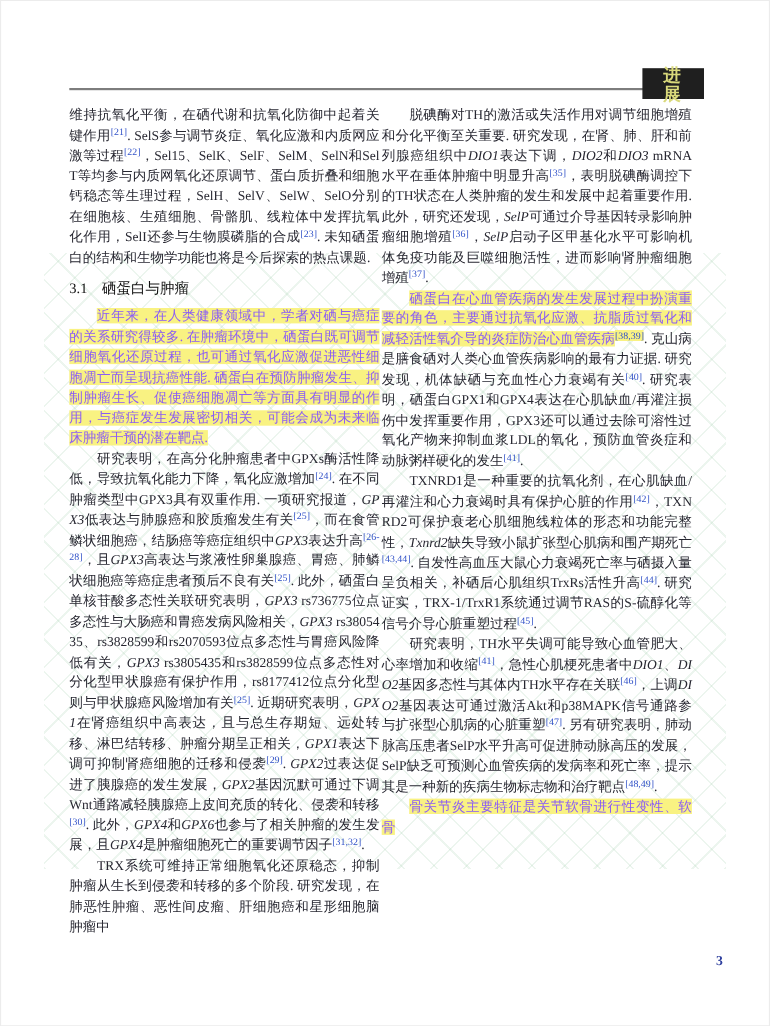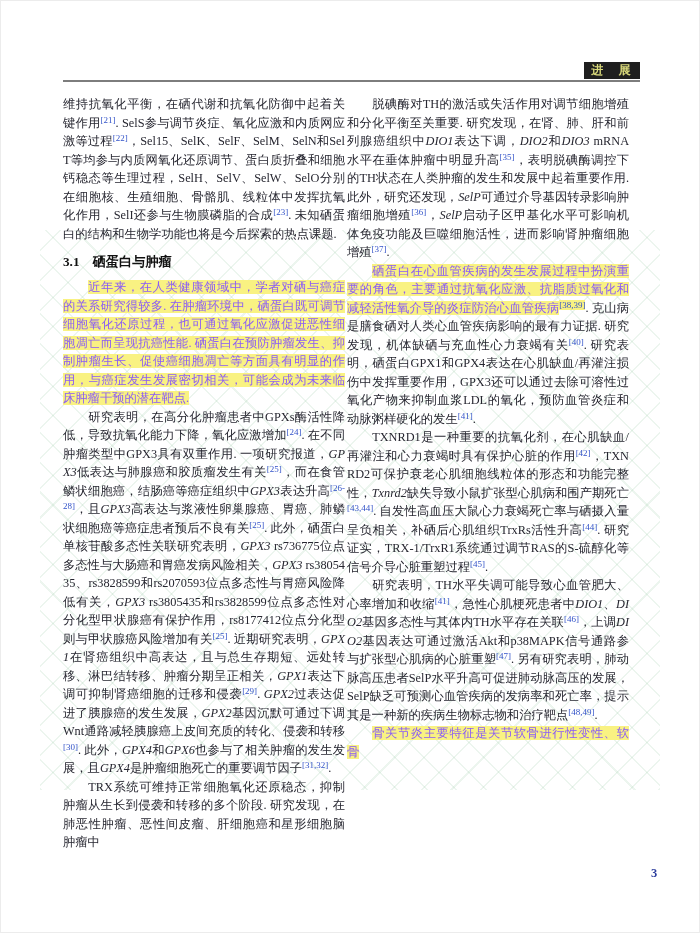--- a/index.html
+++ b/index.html
@@ -13,47 +13,47 @@
     box-shadow:inset 0 0 0 1px #ececec;overflow:hidden;
   }
   .watermark{
     position:absolute;left:40px;top:230px;width:620px;height:560px;
     background:
       repeating-linear-gradient(45deg, rgba(140,195,154,0.16) 0 1.5px, transparent 1.5px 21px),
       repeating-linear-gradient(-45deg, rgba(140,195,154,0.16) 0 1.5px, transparent 1.5px 21px);
     z-index:0;pointer-events:none;
   }
   .header-badge{
-    position:absolute;left:584px;top:62px;width:56px;height:17px;
+    position:absolute;left:584px;top:62px;width:56px;height:28px;
     background:#1f1f1f;color:#d9d97b;
-    font-size:12px;font-weight:bold;letter-spacing:6px;
+    font-size:16px;font-weight:bold;letter-spacing:6px;
     text-align:center;line-height:17px;z-index:2;
     padding-left:4px;box-sizing:border-box;
-    font-family:Liberation Sans, sans-serif;
+    font-family:Liberation Mono, monospace;
   }
   .header-rule{
     position:absolute;left:63px;top:80px;width:577px;height:2px;
     background:#7d7d7d;z-index:1;
   }
   .columns{
     position:absolute;left:63px;top:95px;width:578px;
     display:flex;gap:2px;z-index:1;
   }
   .col{width:282px;}
   .para{
     margin:0;font-size:12.3px;line-height:18.5px;
     text-align:justify;color:#262630;word-break:break-all;
   }
   .para.indent{text-indent:2.05em;}
   .h2{
     font-size:15.5px;font-weight:bold;color:#111;
     margin:11px 0 9px 0;letter-spacing:0.5px;
   }
   .h3{
-    font-size:13.2px;font-weight:bold;color:#111;
+    font-size:13.2px;font-weight:normal;color:#111;
     margin:10px 0 7px 0;
   }
   .sup{
     font-size:9px;color:#3353c8;vertical-align:4px;line-height:0;
   }
   .it{font-style:italic;}
   .hl{background:#f9f282;color:#8b5cf6;}
   .hl.sup{color:#3353c8;}
   .page-number{
     position:absolute;left:651px;top:866px;z-index:1;

